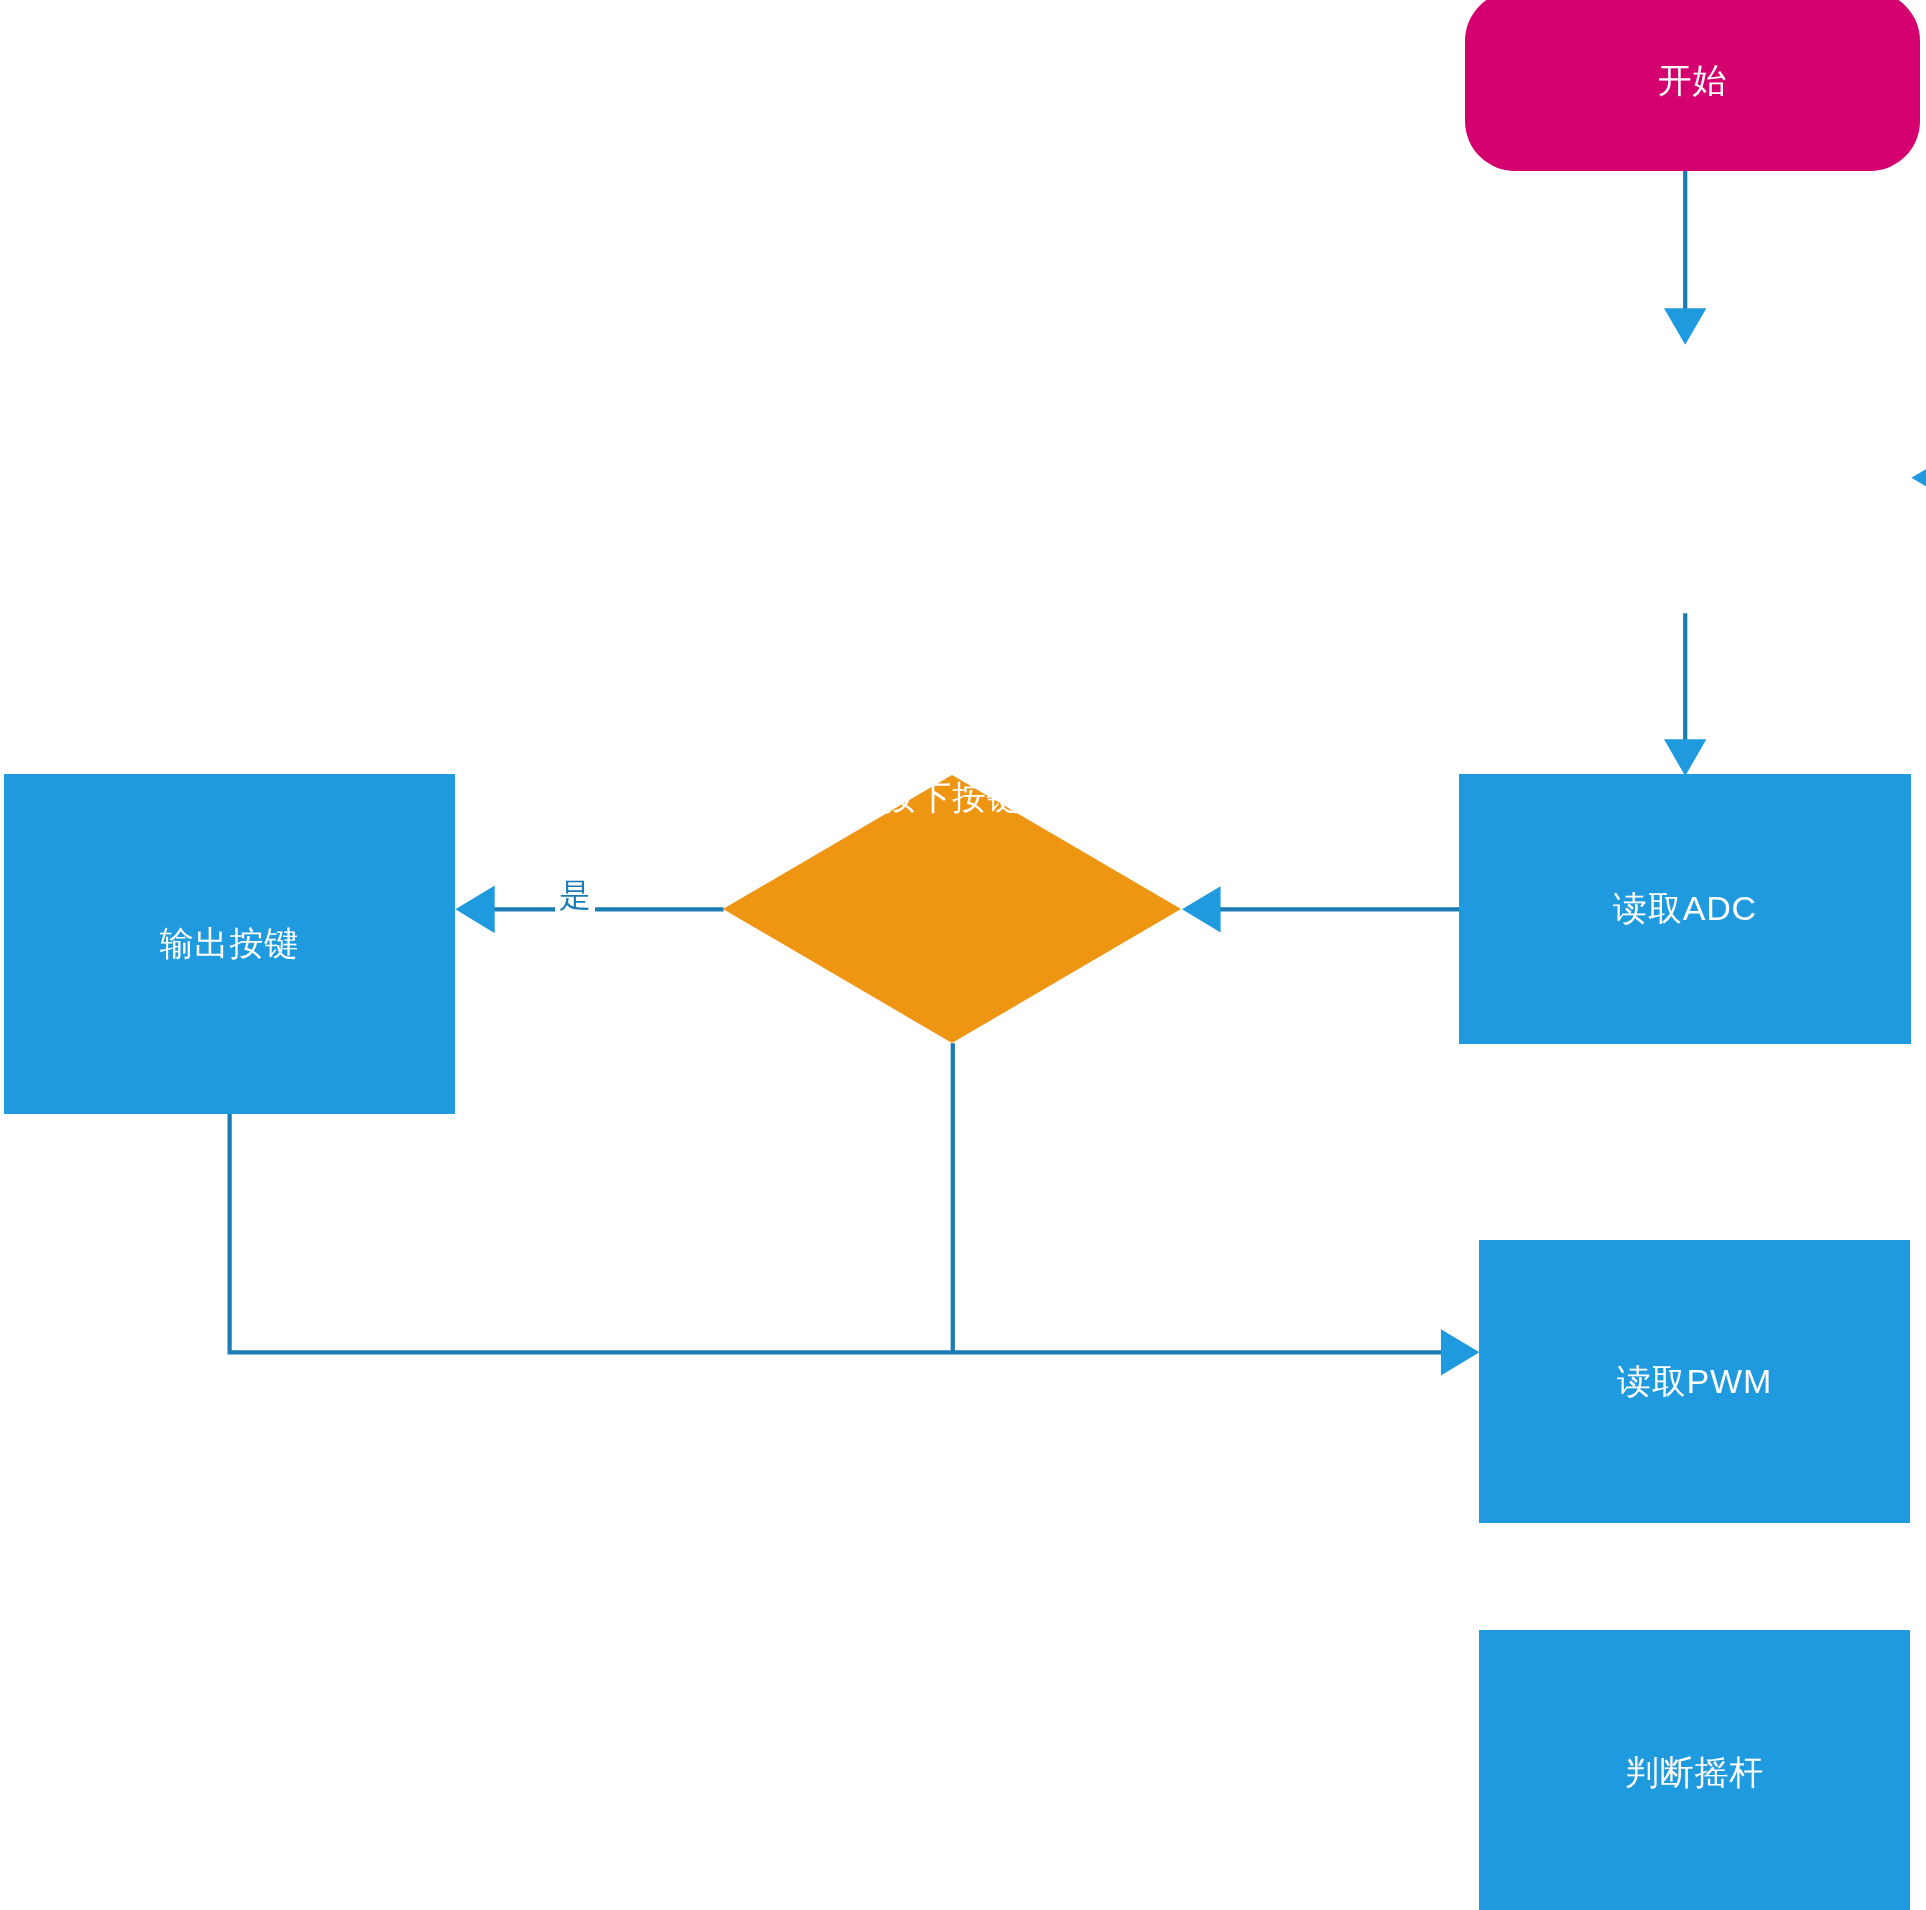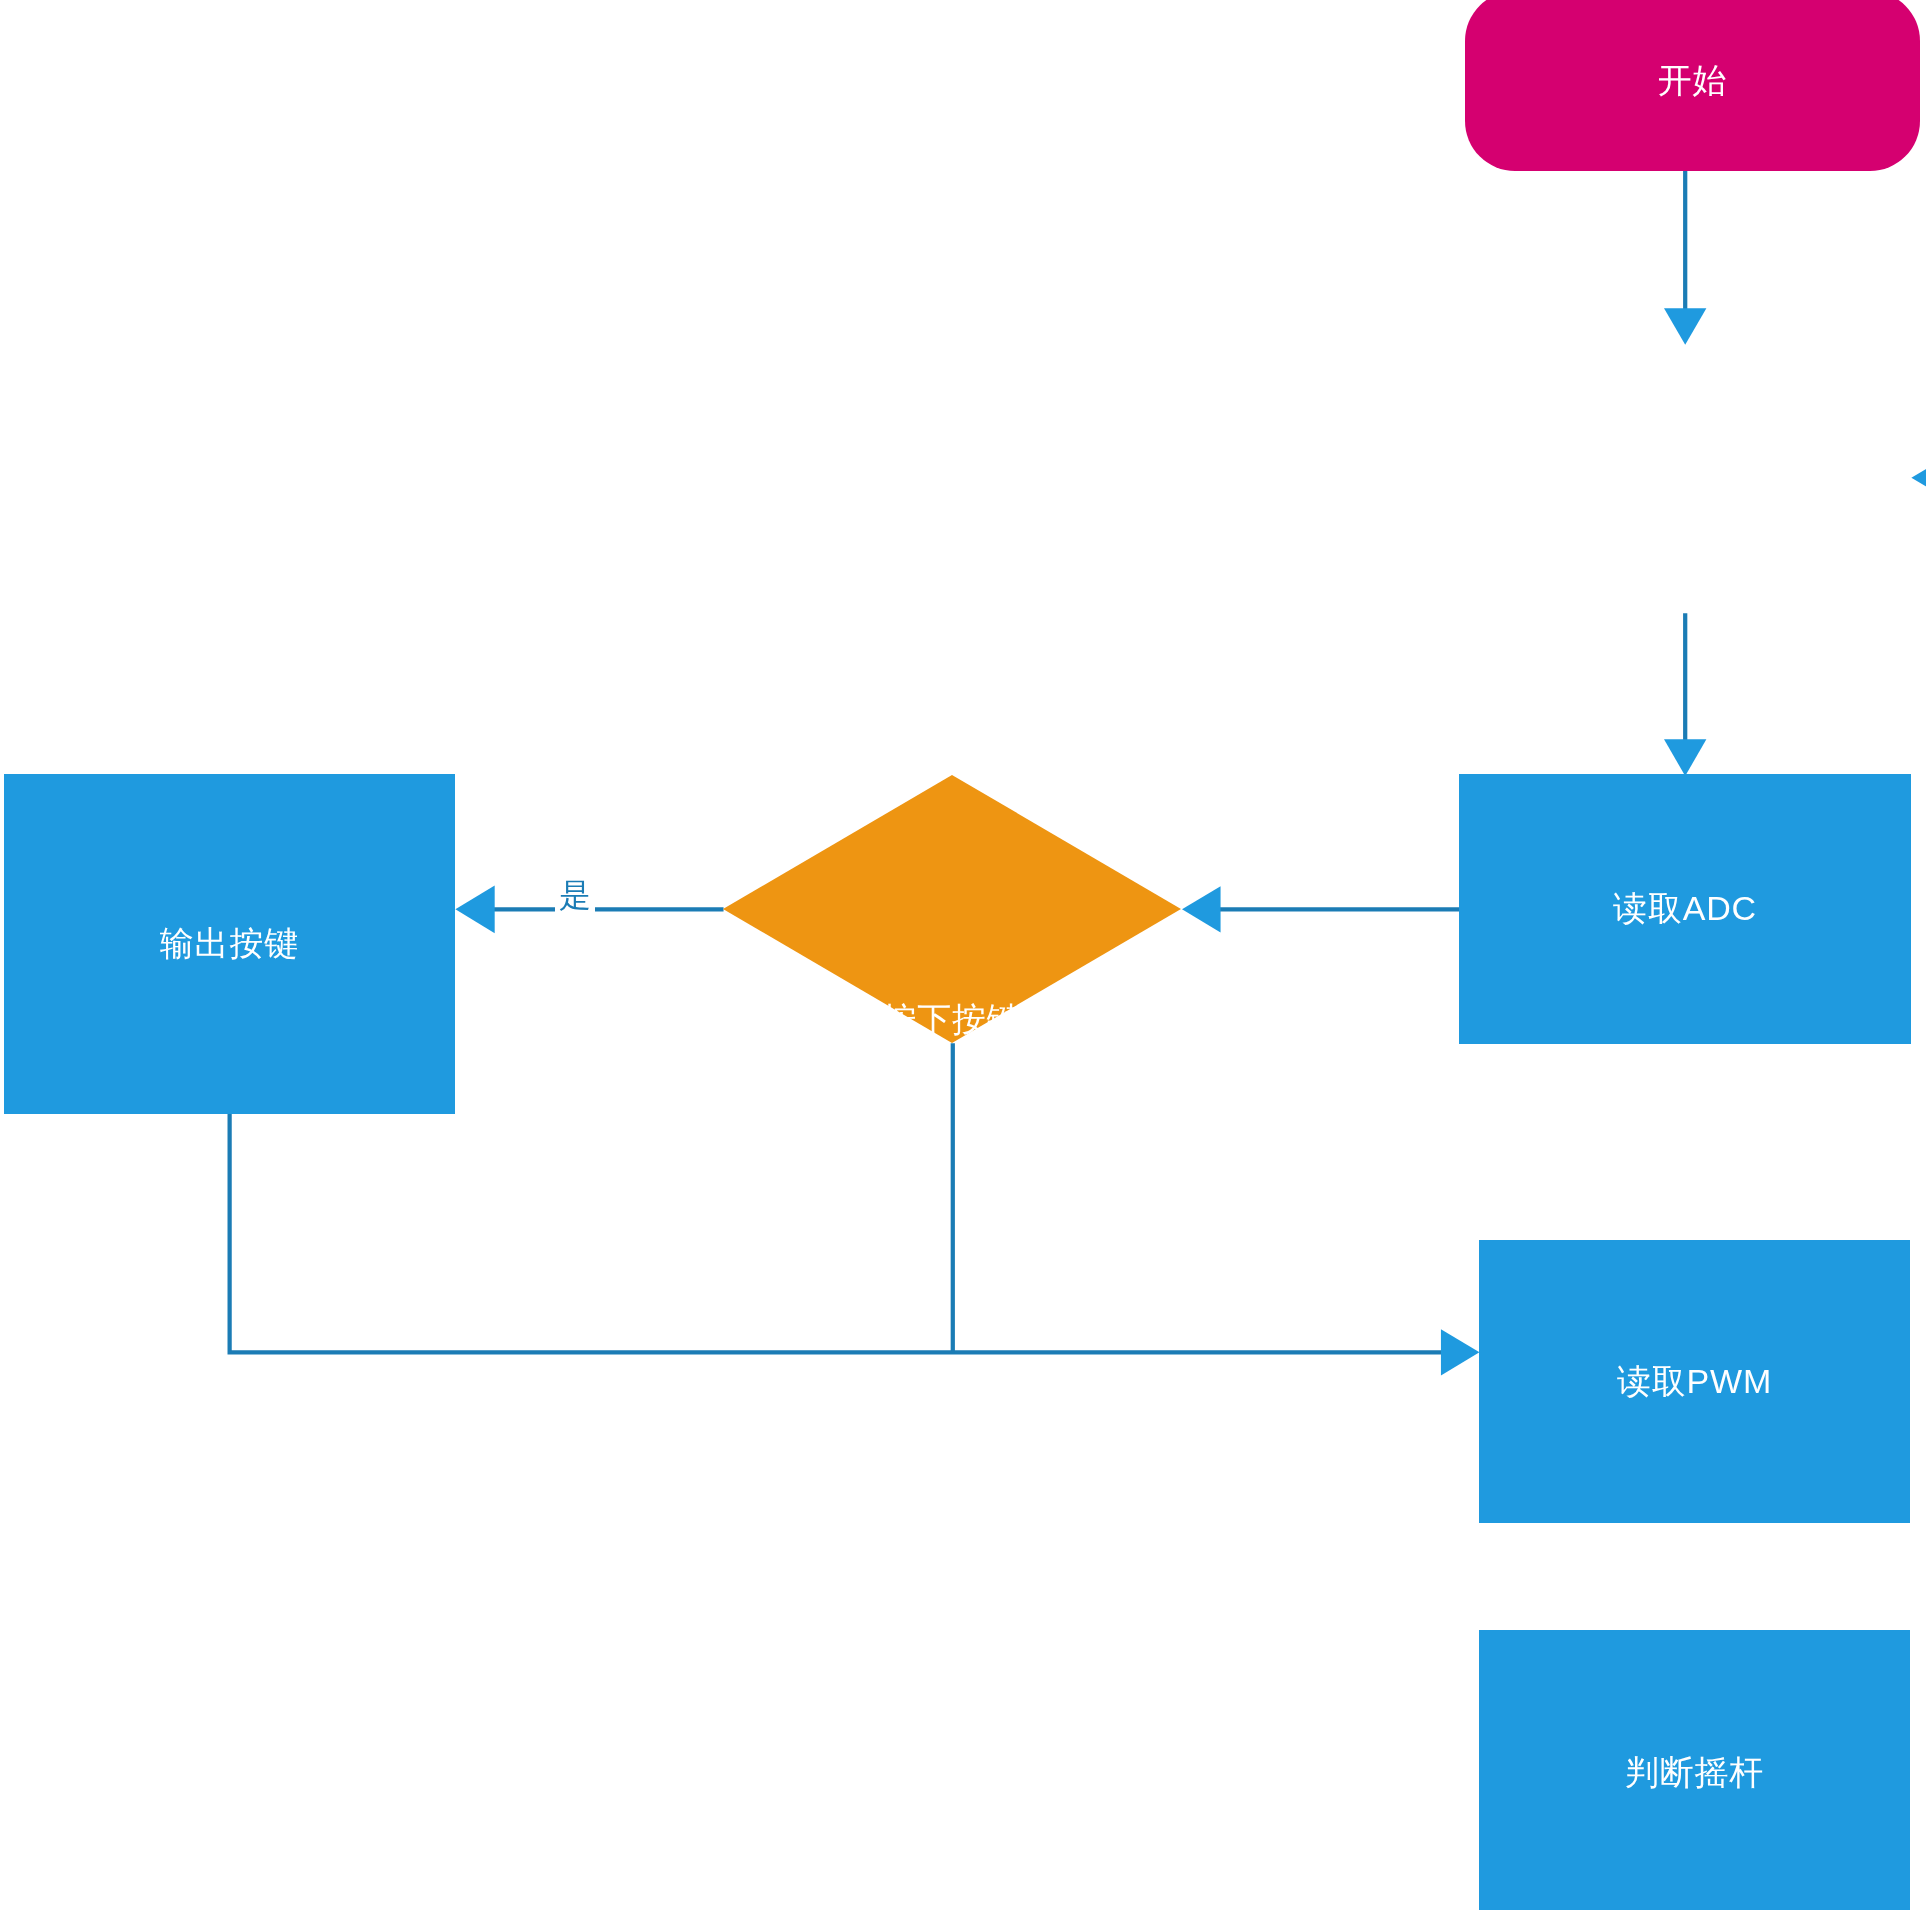--- a/index.html
+++ b/index.html
@@ -44,21 +44,21 @@
   .node-process {
     background: #1F9ADF;
   }
   .node-start {
     background: #D50070;
     border-radius: 50px;
   }
   .node-decision-wrap {
     position: absolute;
     display: flex;
-    align-items: flex-end;
+    align-items: flex-start;
     justify-content: center;
   }
   .node-decision-shape {
     position: absolute;
     left: 0; top: 0;
     width: 100%;
     height: 100%;
     background: #EE9512;
     clip-path: polygon(50% 0%, 100% 50%, 50% 100%, 0% 50%);
   }

